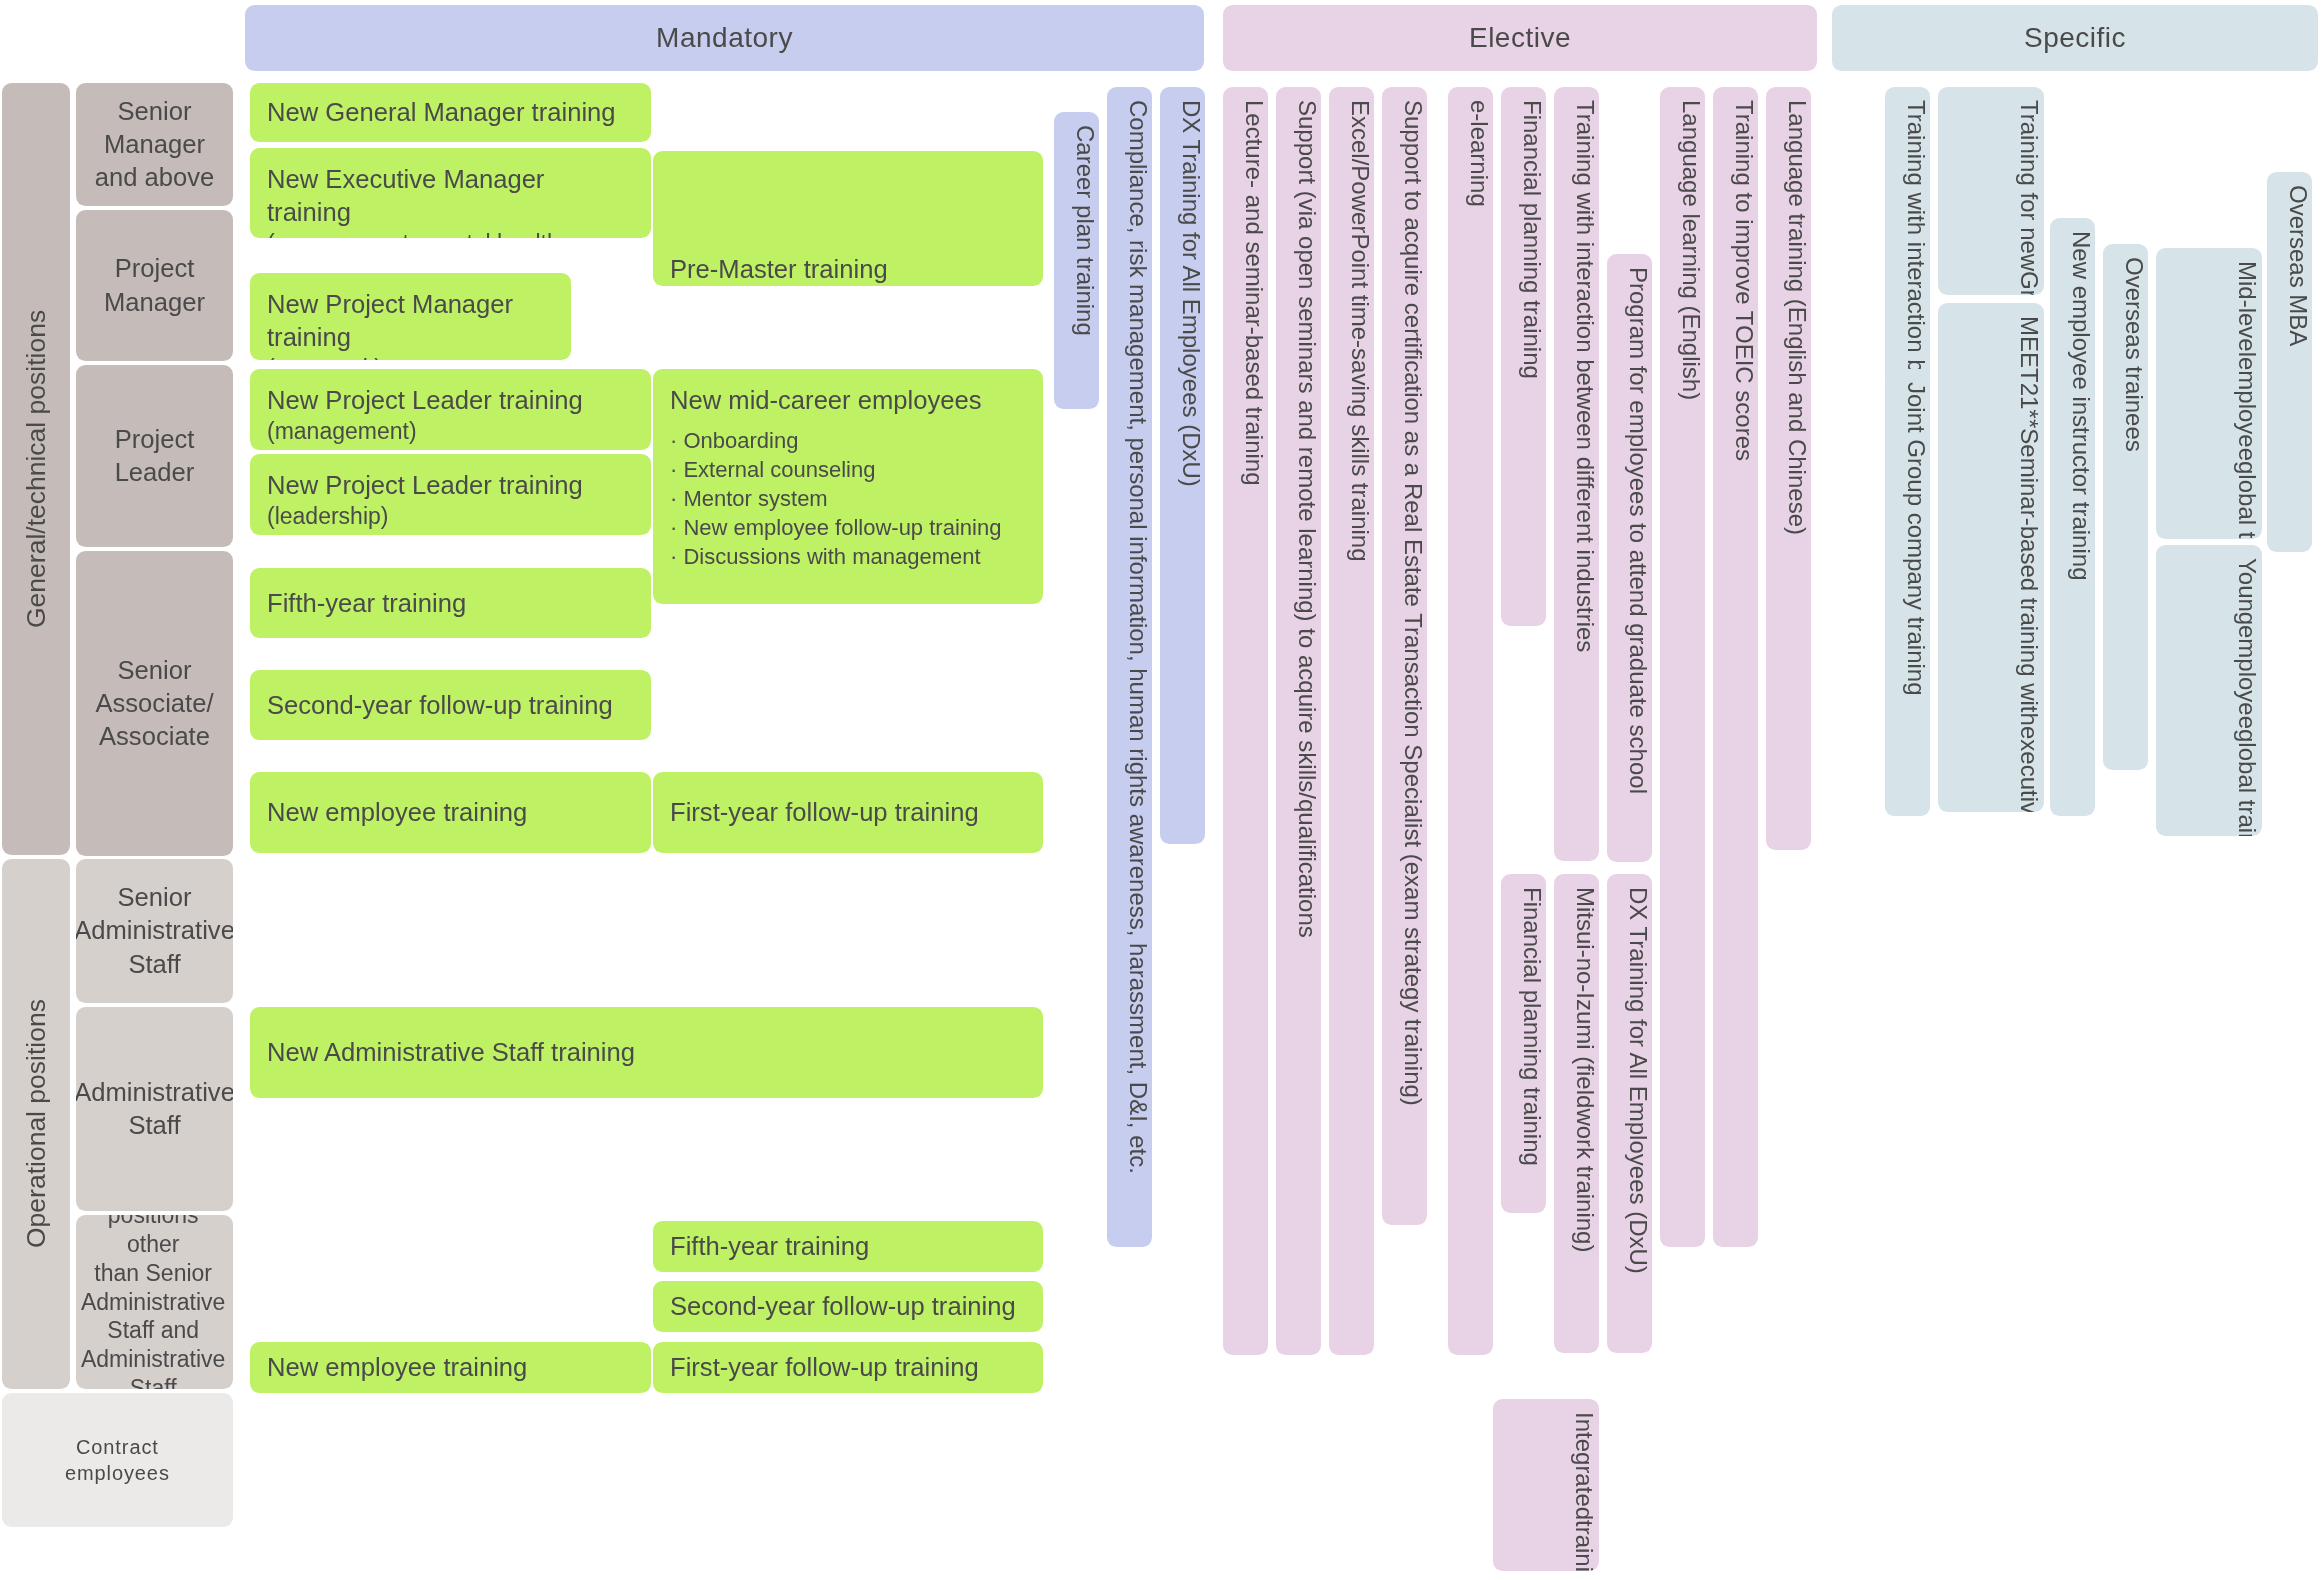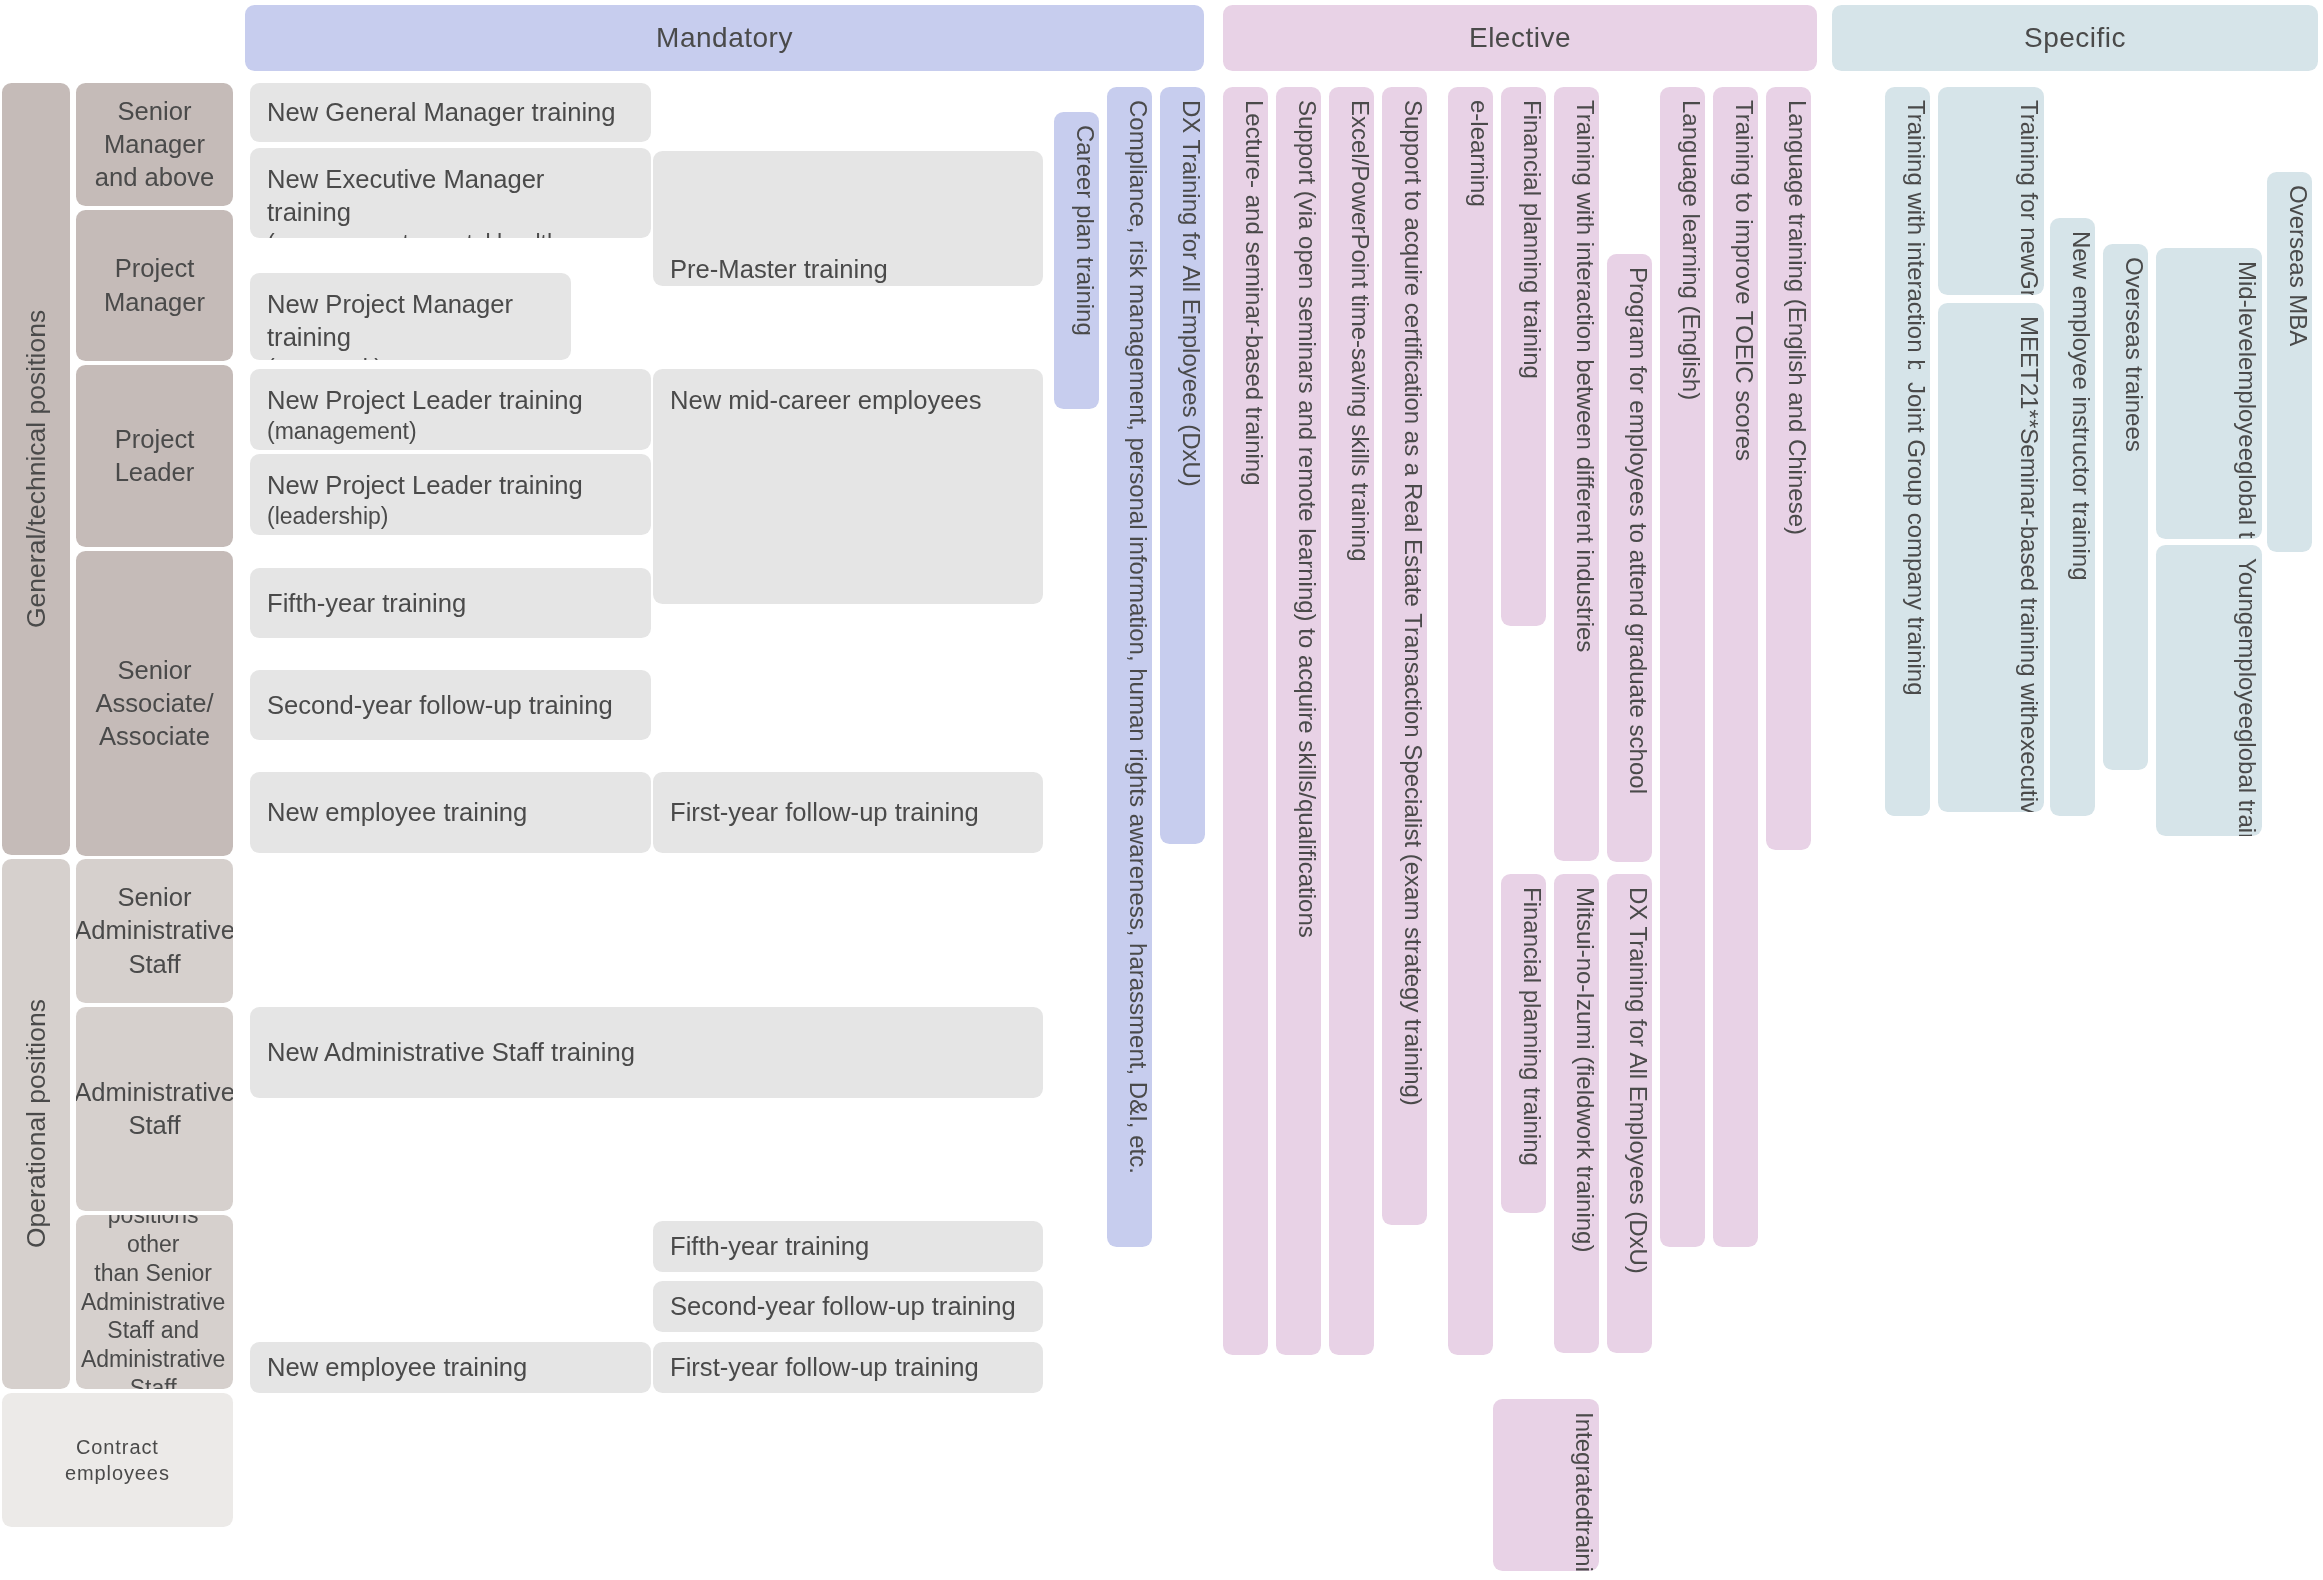--- a/index.html
+++ b/index.html
@@ -57,21 +57,21 @@
     font-size: 25.6px;
     line-height: 1.3;
     padding: 5.7px 7.6px;
   }
   .level-op { background: #d6d0cd; }
   .level-small { font-size: 23px; line-height: 1.25; justify-content: flex-end; }
   .level-contract { background: #eceae8; font-size: 20px; letter-spacing: 0.9px; }
 
   
   .train {
-    background: #e5e5e5;
+    background: #bef264;
     align-items: center;
     padding: 0 17px;
     font-size: 25.6px;
     line-height: 1.28;
   }
   .train .t-main { display: block; }
   .train .t-sub  { display: block; font-size: 23px; }
   .train-top { align-items: flex-start; padding-top: 15px; }
 
   .bullets {
@@ -196,20 +196,27 @@
   <div class="box train train-top" style="left:250px; top:454px; width:401px; height:81px;">
     <div>
       <span class="t-main">New Project Leader training</span>
       <span class="t-sub">(leadership)</span>
     </div>
   </div>
 
   <div class="box train train-top" style="left:653px; top:369px; width:390px; height:235px;">
     <div>
       <span class="t-main">New mid-career employees</span>
+      <div class="bullets">
+        <div>· Onboarding</div>
+        <div>· External counseling</div>
+        <div>· Mentor system</div>
+        <div>· New employee follow-up training</div>
+        <div>· Discussions with management</div>
+      </div>
     </div>
   </div>
 
   <div class="box train" style="left:250px; top:568px; width:401px; height:70px;">
     <span class="t-main">Fifth-year training</span>
   </div>
   <div class="box train" style="left:250px; top:670px; width:401px; height:70px;">
     <span class="t-main">Second-year follow-up training</span>
   </div>
   <div class="box train" style="left:250px; top:772px; width:401px; height:81px;">

